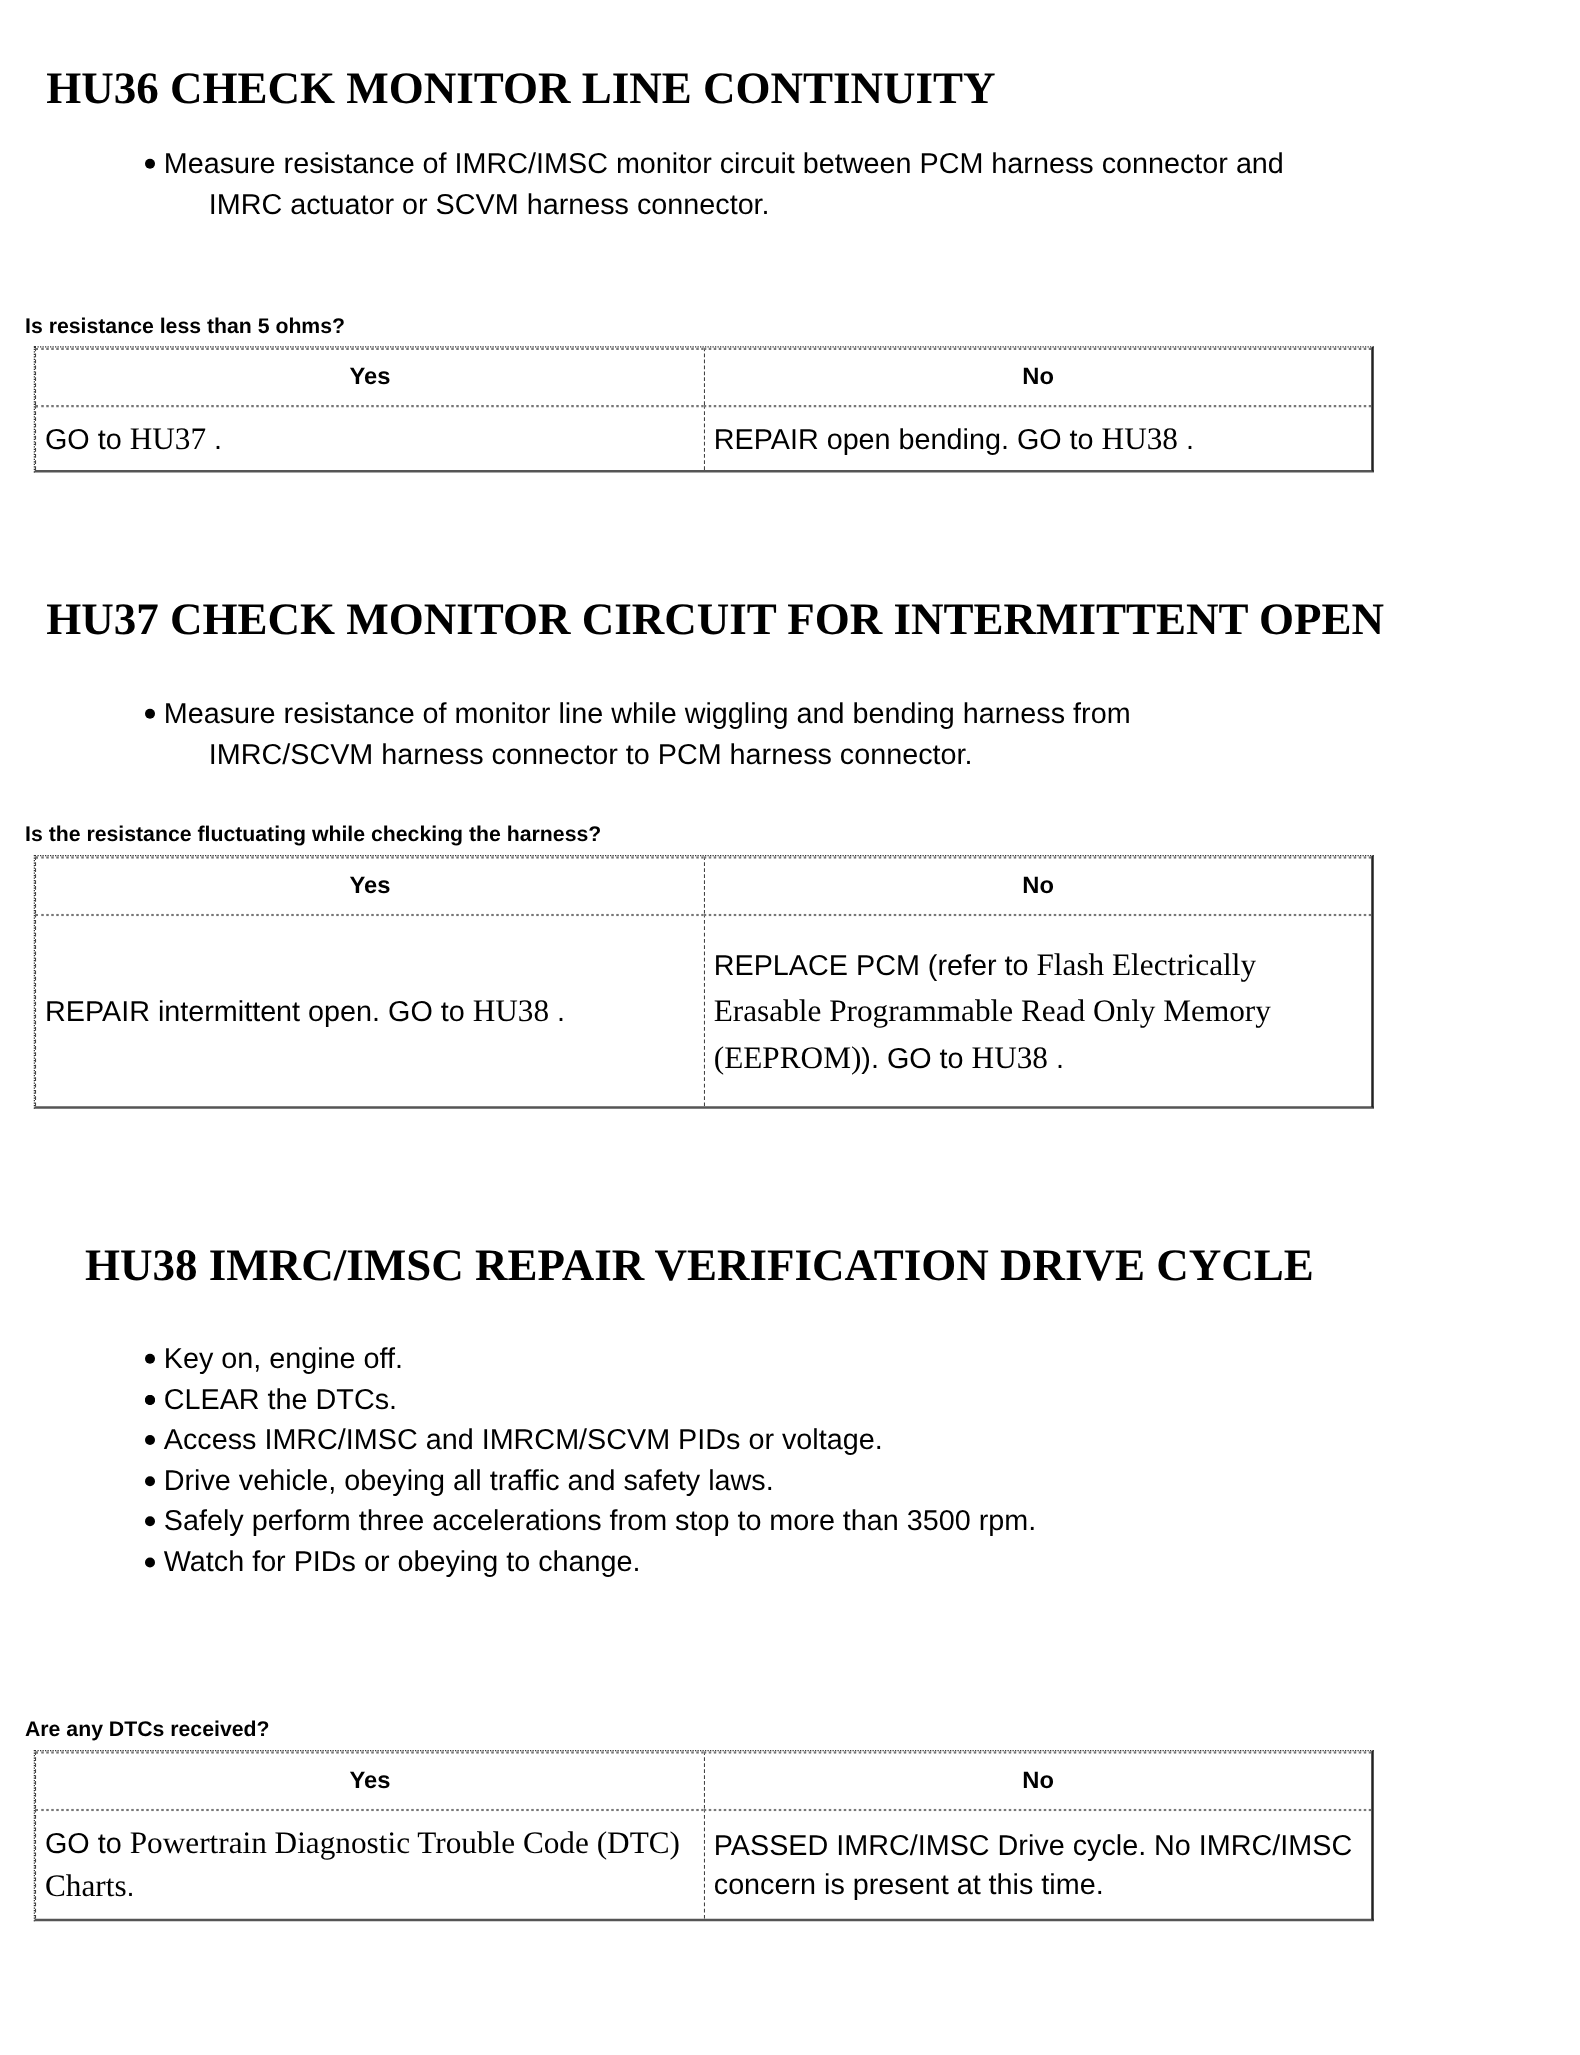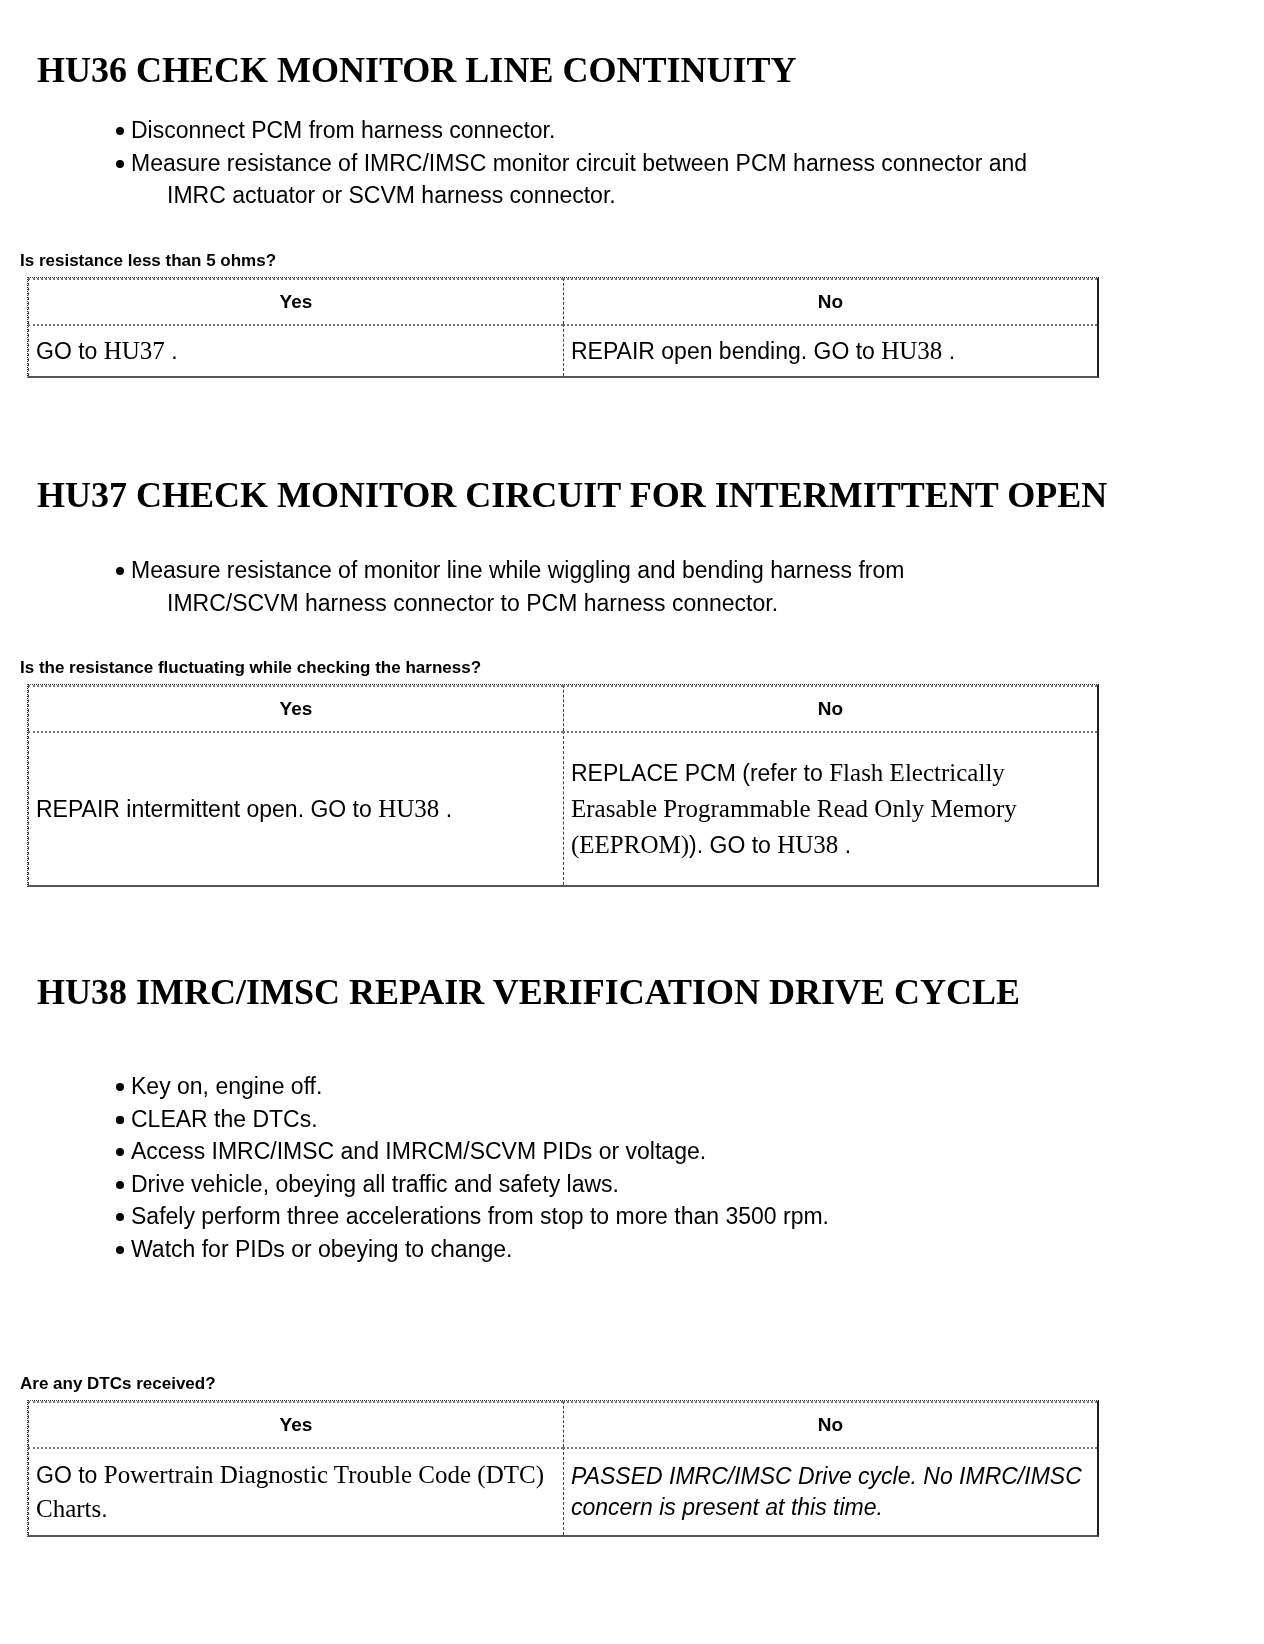--- a/index.html
+++ b/index.html
@@ -17,21 +17,20 @@
     table.yn th { font-weight: bold; text-align: center; height: 44px; font-size: 19px; }
     table.yn th:first-child, table.yn td:first-child { width: 520px; }
     table.yn td { text-align: left; line-height: 36px; }
   </style>
 </head>
 <body>
 
 <div class="sec">
   <h2 class="h" style="top:38px;margin-top:12px;">HU36 CHECK MONITOR LINE CONTINUITY</h2>
   <ul class="bul" style="top:114px;">
-    <li><span class="dot"></span><span>Disconnect PCM from harness connector.</span></li>
     <li><span class="dot"></span><span>Measure resistance of IMRC/IMSC monitor circuit between PCM harness connector and</span><span class="cont">IMRC actuator or SCVM harness connector.</span></li>
   </ul>
   <p class="q" style="top:248px;">Is resistance less than 5 ohms?</p>
   <table class="yn" style="top:277px;">
     <tbody>
         <tr>
       <th>Yes</th>
       <th>No</th>
     </tr>
     <tr>
@@ -56,36 +55,36 @@
     </tr>
     <tr>
       <td style="height:152px;"><span>REPAIR intermittent open. GO to </span><span class="serif">HU38</span><span> .</span></td>
       <td><span>REPLACE PCM (refer to </span><span class="serif">Flash Electrically Erasable Programmable Read Only Memory (EEPROM)</span><span>). GO to </span><span class="serif">HU38</span><span> .</span></td>
     </tr>
   </tbody>
     </table>
 </div>
 
 <div class="sec">
-  <h2 class="h" style="top:972px;">HU38 IMRC/IMSC REPAIR VERIFICATION DRIVE CYCLE</h2>
+  <h2 class="h" style="top:992px;margin-left:31px;">HU38 IMRC/IMSC REPAIR VERIFICATION DRIVE CYCLE</h2>
   <ul class="bul" style="top:1070px;">
     <li><span class="dot"></span><span>Key on, engine off.</span></li>
     <li><span class="dot"></span></li>
     <li><span class="dot"></span><span>CLEAR the DTCs.</span></li>
     <li><span class="dot"></span><span>Access IMRC/IMSC and IMRCM/SCVM PIDs or voltage.</span></li>
     <li><span class="dot"></span><span>Drive vehicle, obeying all traffic and safety laws.</span></li>
     <li><span class="dot"></span><span>Safely perform three accelerations from stop to more than 3500 rpm.</span></li>
     <li><span class="dot"></span><span>Watch for PIDs or obeying to change.</span></li>
   </ul>
   <p class="q" style="top:1371px;">Are any DTCs received?</p>
   <table class="yn" style="top:1400px;">
     <tbody>
         <tr>
       <th>Yes</th>
       <th>No</th>
     </tr>
     <tr>
       <td style="height:86px; line-height:34px;"><span>GO to </span><span class="serif">Powertrain Diagnostic Trouble Code (DTC) Charts</span><span>.</span></td>
-      <td style="line-height:31px;font-style:italic;">PASSED IMRC/IMSC Drive cycle. No IMRC/IMSC concern is present at this time.</td>
+      <td style="line-height:31px;">PASSED IMRC/IMSC Drive cycle. No IMRC/IMSC concern is present at this time.</td>
     </tr>
   </tbody>
     </table>
 </div>
 
 </body></html>

